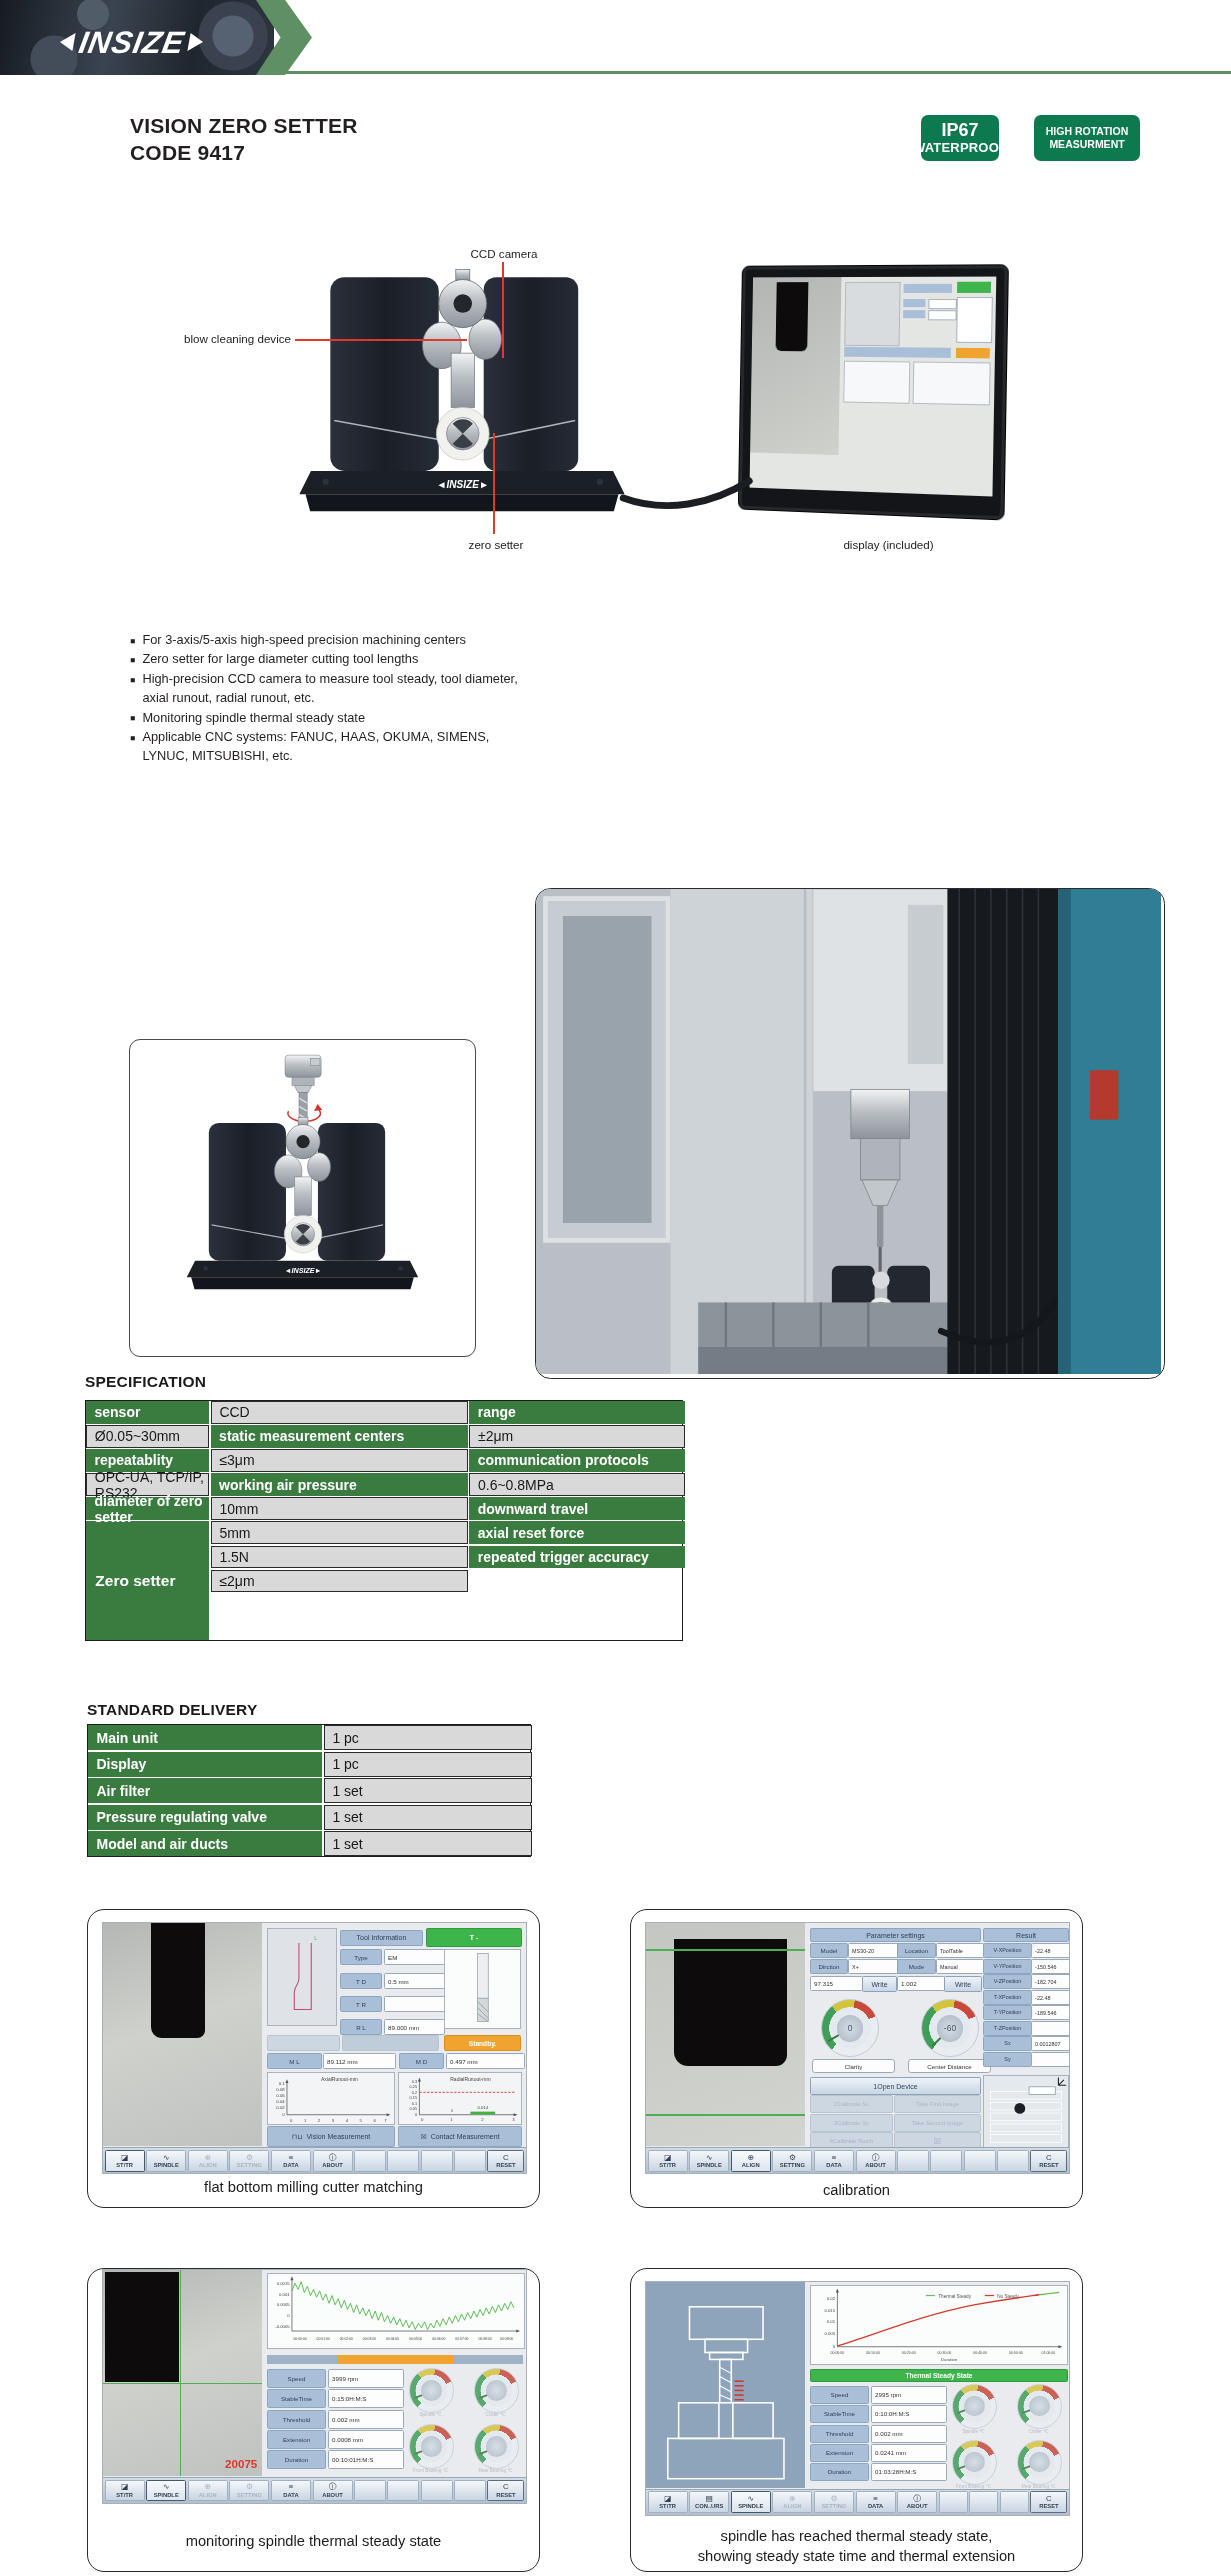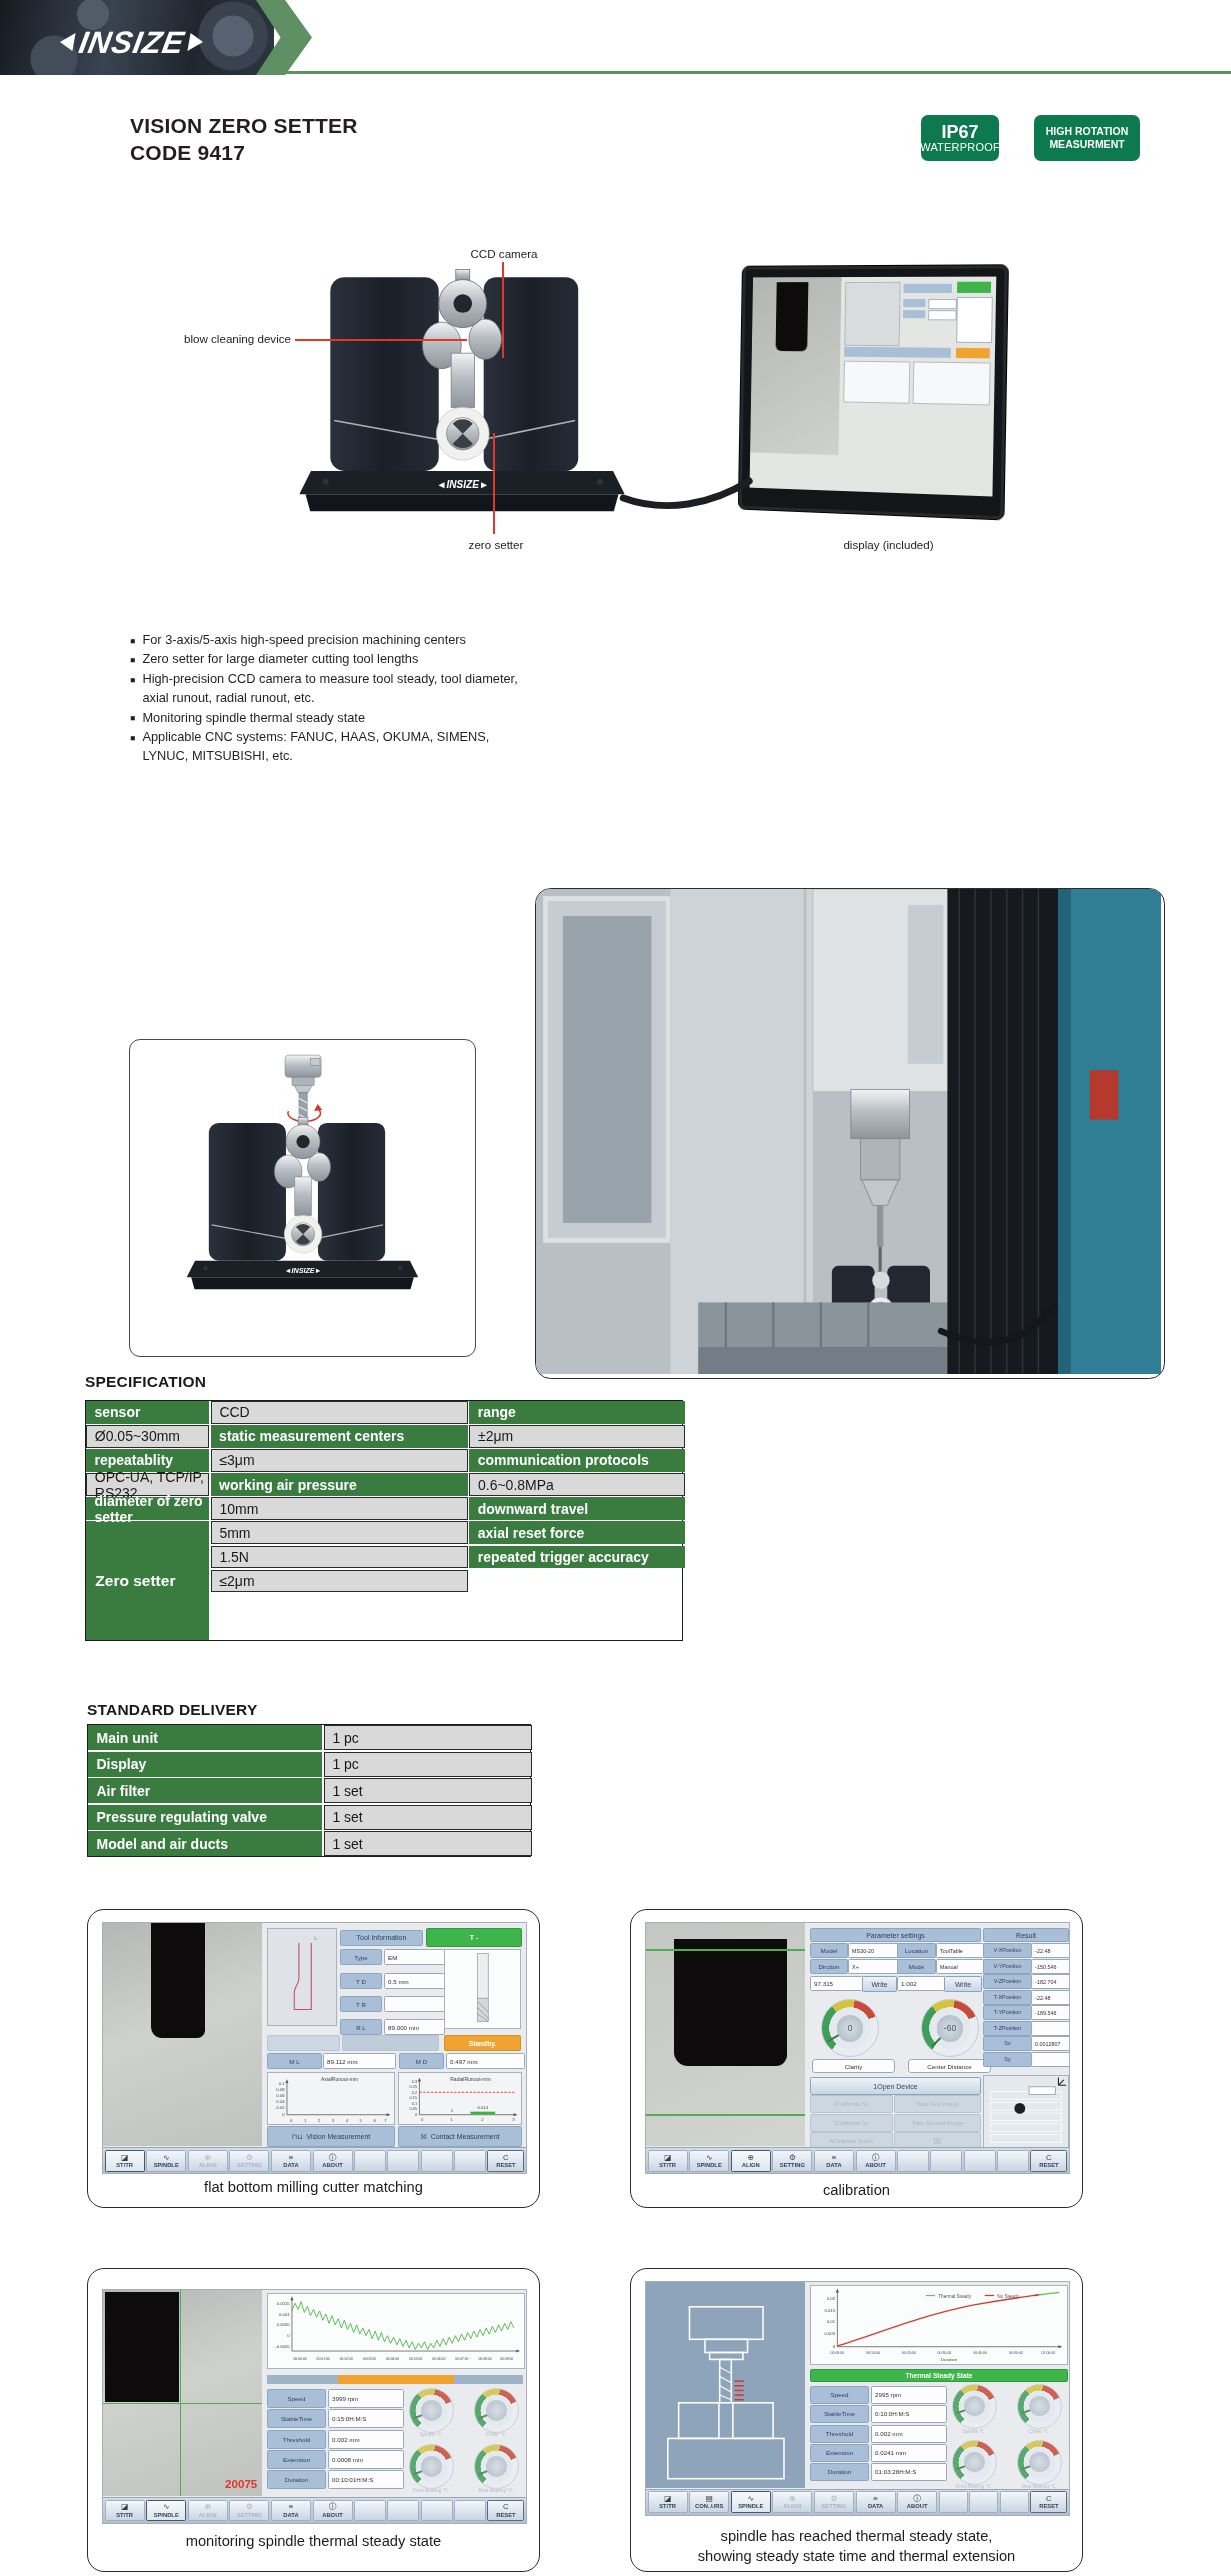--- a/index.html
+++ b/index.html
@@ -19,21 +19,21 @@
   .tri.l{border-right:14.7px solid #fff}
   .tri.r{border-left:14.7px solid #fff}
   .hdr-chevron{left:256px;top:0;width:56px;height:75px;background:#5e9063;
     clip-path:polygon(0 0,52% 0,100% 50%,52% 100%,0 100%,44% 50%)}
   .hdr-rule{left:274px;top:71px;width:958px;height:3.1px;background:#5e9063}
   
   .title{left:130px;top:112px;font-size:21px;font-weight:bold;line-height:27px;letter-spacing:0.2px}
   .badge{top:115px;height:46px;border-radius:7px;background:#0c7a4e;color:#fff;display:flex;
     flex-direction:column;align-items:center;justify-content:center;text-align:center}
   .badge .big{font-size:18px;font-weight:bold;line-height:18.6px}
-  .badge .small{font-size:11px;font-weight:normal;letter-spacing:0.2px}
+  .badge .small{font-size:13px;font-weight:bold;letter-spacing:0.2px}
   .badge .med{font-size:10.5px;font-weight:bold;line-height:13px}
   
   .figlabel{font-size:11.6px;color:#1d1d1d}
   .redline{background:#e2382c}
   
   .features{left:130px;top:631px;width:589px;font-size:12.8px;line-height:18.6px}
   .feat-row{display:flex}
   .feat-row .bl{width:12.4px;padding-top:0.8px;font-size:8.5px}
   .feat-row.cont .bl{visibility:hidden}
   
@@ -564,21 +564,21 @@
       <div class="tbtn reset">
           <span class="ic">C</span>
           <span>RESET</span>
         </div>
     </div>
   </div>
   <div class="abs shotcap" style="top:270px">calibration</div>
 </div>
 
 <div class="abs shotbox" style="left:87px;top:2268px;width:451px;height:302px">
-  <div class="screen" style="top:20px;width:423px;height:233px">
+  <div class="screen" style="top:0;width:423px;height:233px">
     <div class="cam" style="height:206px">
       <div class="sil" style="left:2.3px;top:2.3px;width:74px;height:110px"></div>
       <div class="gline" style="left:77px;top:0;width:1.2px;height:206px"></div>
       <div class="gline" style="left:0;top:113px;width:159px;height:1.2px"></div>
       <div class="abs" style="right:4.7px;bottom:6.2px;color:#e0372b;font-size:11.6px;font-weight:bold">20075</div>
     </div>
     <div class="bpanel" style="left:164px;top:3.1px;width:256px;height:74px;background:#fbfcfc">
       <svg width="256" height="74" viewBox="0 0 330 96">
         <line x1="30" y1="6" x2="30" y2="74" stroke="#555"></line>
           <line x1="30" y1="74" x2="322" y2="74" stroke="#555"></line>

